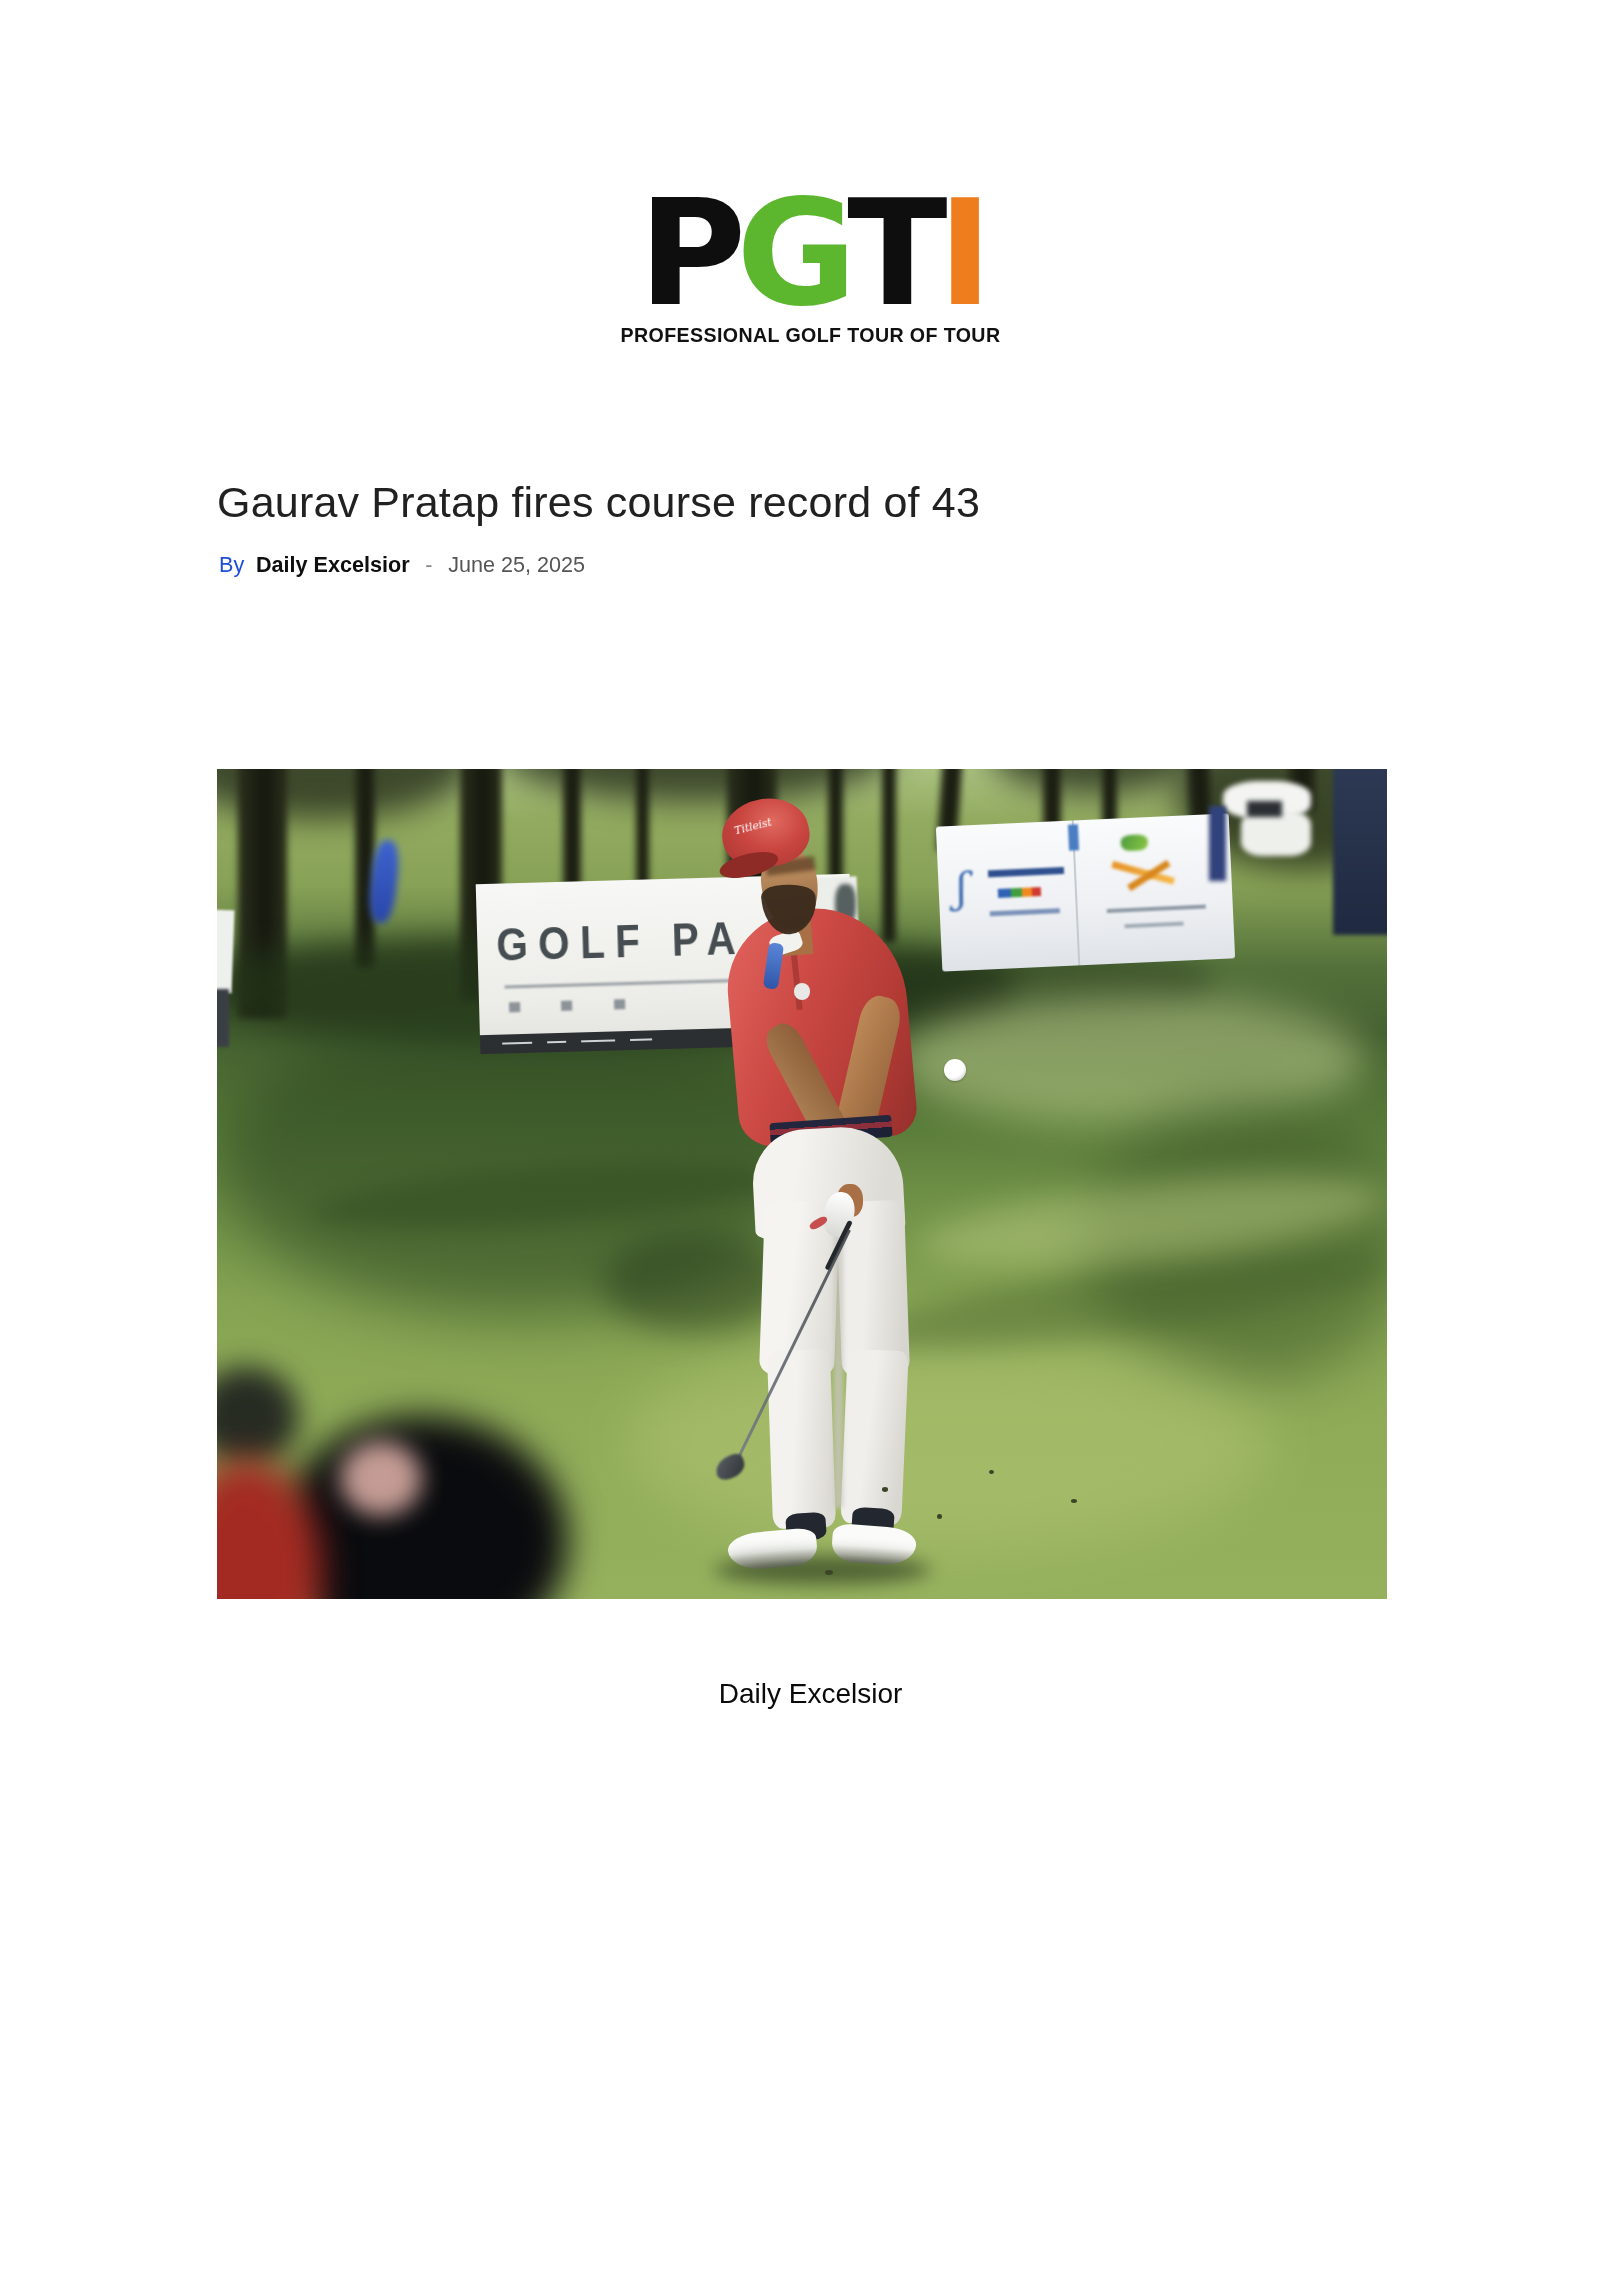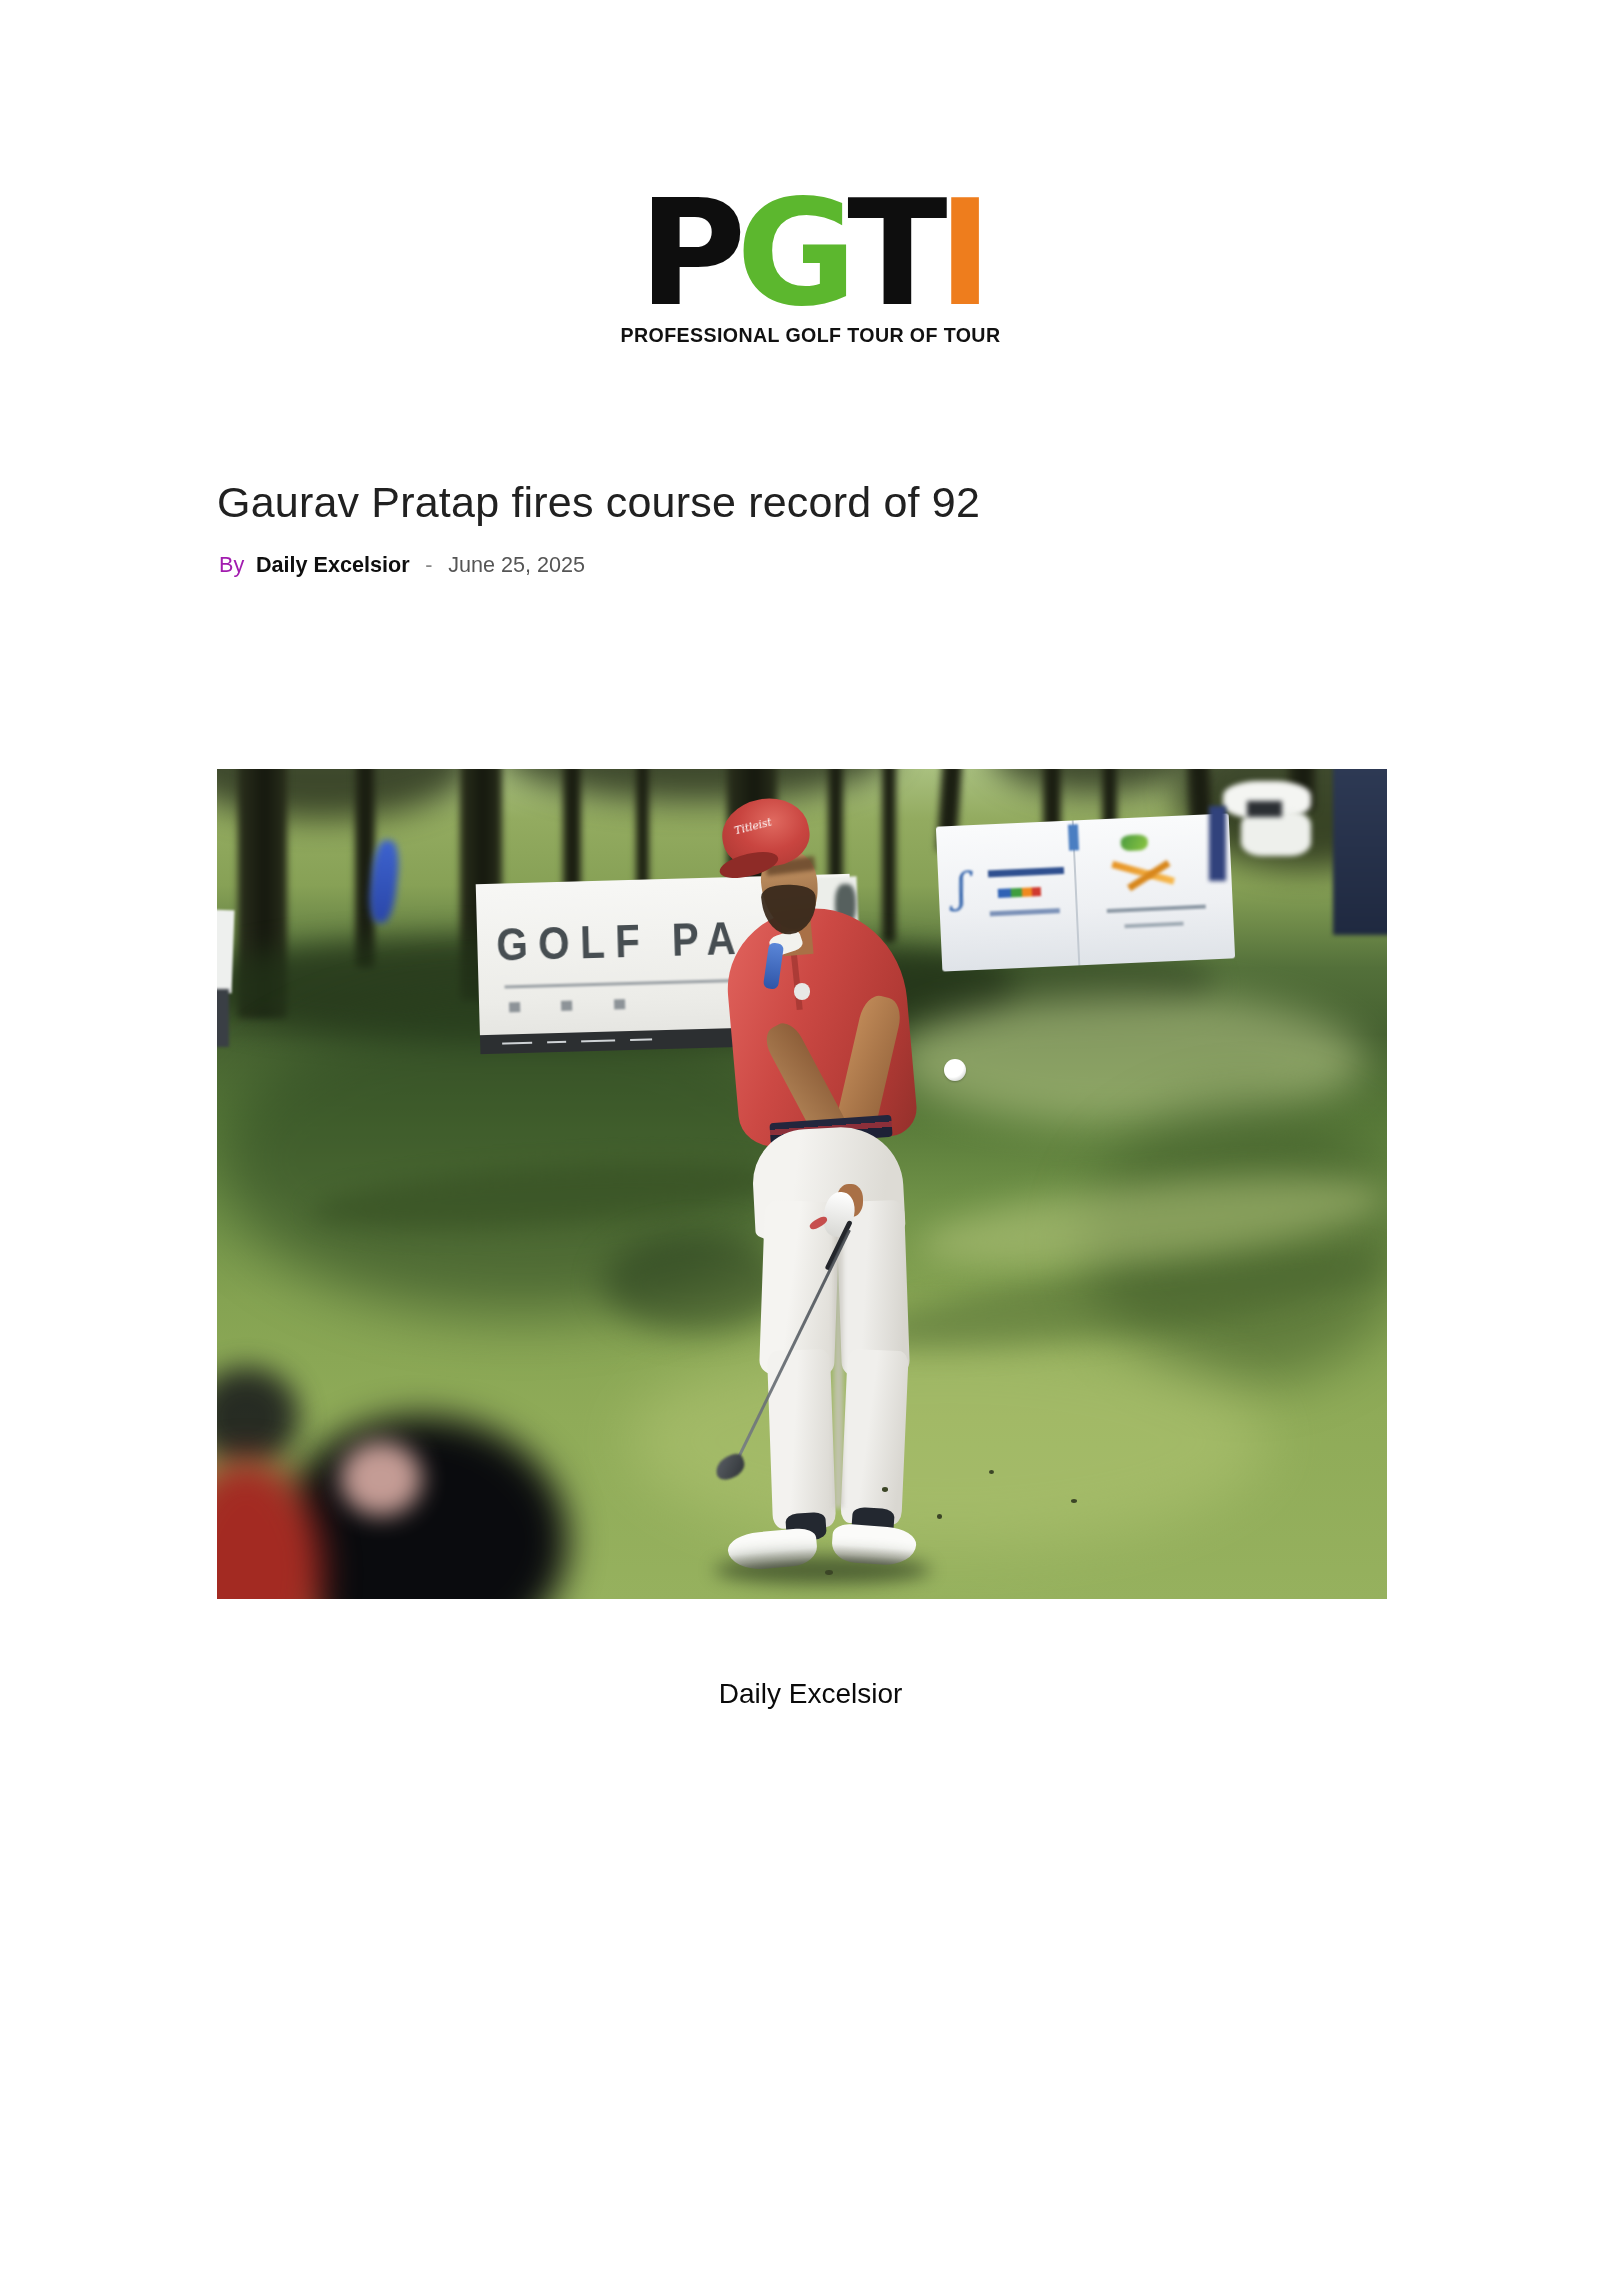--- a/index.html
+++ b/index.html
@@ -9,21 +9,21 @@
   
   .logo-wrap{position:absolute;left:0;right:0;top:196px;display:flex;flex-direction:column;align-items:center}
   .logo-letters{display:flex;font-family:"DejaVu Sans",sans-serif;font-weight:bold;
                 font-size:147px;line-height:116px;letter-spacing:-9.8px;height:116px}
   .c0{color:#0e0e0e}.c1{color:#5cb72e}.c2{color:#0e0e0e}.c3{color:#ee7d1d}
   .logo-tagline{margin-top:11.8px;font-weight:bold;font-size:19.6px;letter-spacing:0.4px;color:#111}
 
   
   .title{position:absolute;left:217px;top:478px;font-size:43px;font-weight:500;color:#212121;letter-spacing:0.2px}
   .byline{position:absolute;left:219px;top:552px;font-size:21.6px;display:flex;align-items:baseline}
-  .by{color:#a21caf;margin-right:11.8px}
+  .by{color:#1d4ed8;margin-right:11.8px}
   .author{color:#0f0f0f;font-weight:bold}
   .dash{color:#888;margin:0 15.7px}
   .date{color:#555}
 
   
   .photo{position:absolute;left:217px;top:769px;width:1170px;height:830px;overflow:hidden;
          background:linear-gradient(180deg,#a9c07f 0%,#93ab60 6%,#87a156 14%,#53703a 24%,
                     #456030 32%,#587a39 42%,#6f9147 52%,#85a352 64%,#8fab58 78%,#96b15e 100%)}
   .photo div{position:absolute}
 
@@ -115,21 +115,21 @@
 <div class="logo-wrap">
   <div class="logo-letters">
     <span class="c0">P</span>
     <span class="c1">G</span>
     <span class="c2">T</span>
     <span class="c3">I</span>
   </div>
   <div class="logo-tagline">PROFESSIONAL GOLF TOUR OF TOUR</div>
 </div>
 
-<h1 class="title" style="margin:0;font-weight:500">Gaurav Pratap fires course record of 92</h1>
+<h1 class="title" style="margin:0;font-weight:500">Gaurav Pratap fires course record of 43</h1>
 <div class="byline">
   <span class="by">By</span>
   <span class="author">Daily Excelsior</span>
   <span class="dash">-</span>
   <span class="date">June 25, 2025</span>
 </div>
 
 <div class="photo">
 
   <div class="cnp" style="left:-4%;top:-8%;width:26%;height:14%"></div>

